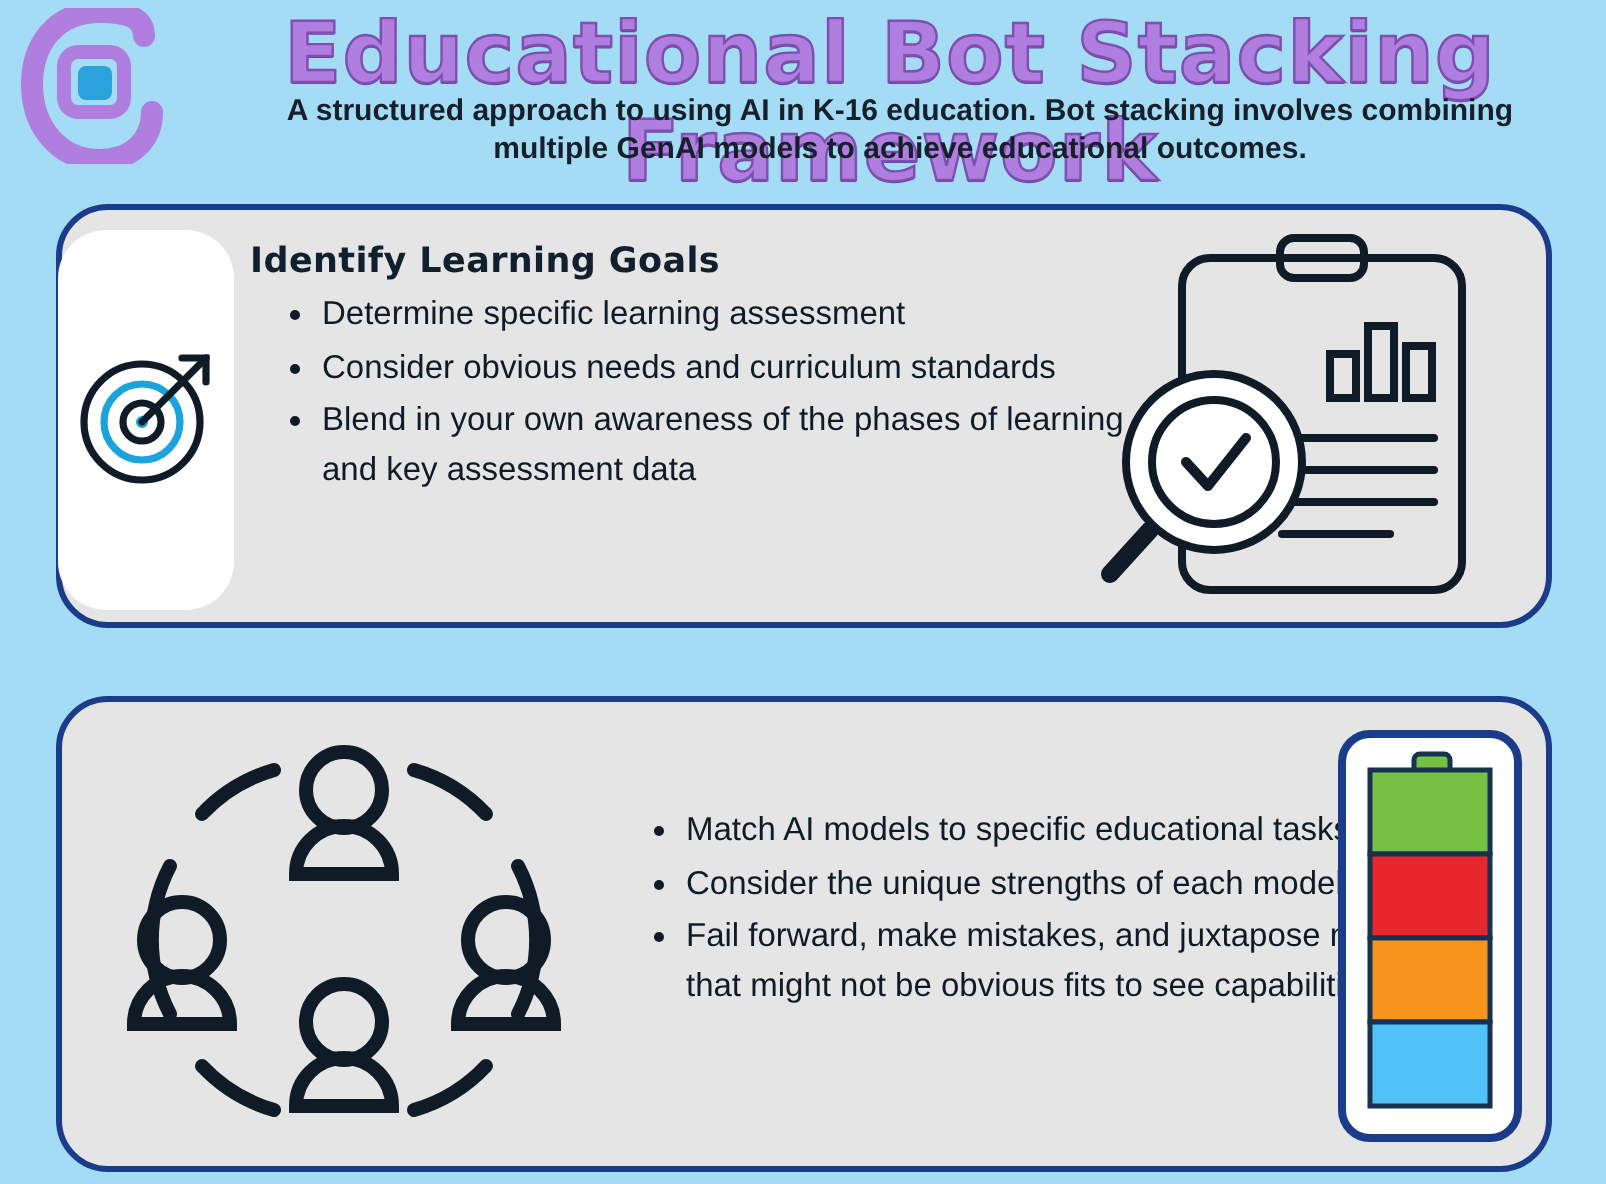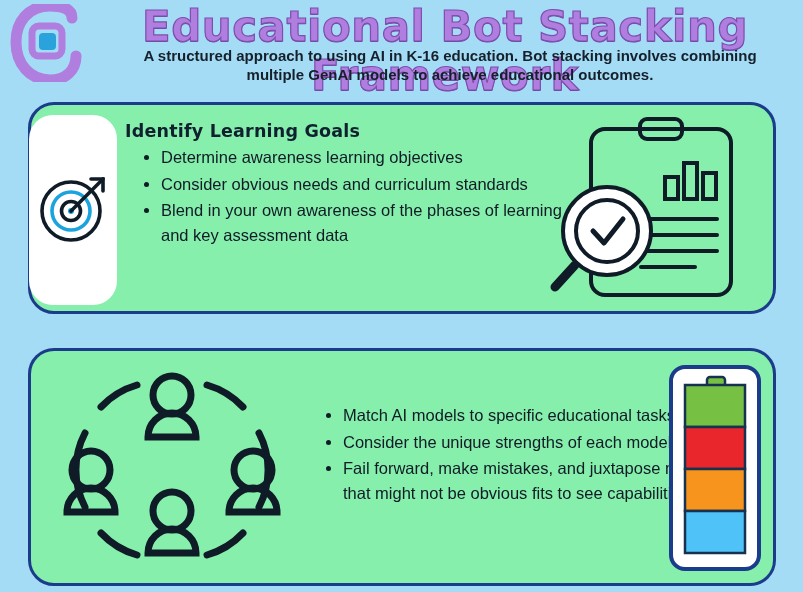--- a/index.html
+++ b/index.html
@@ -51,21 +51,21 @@
     line-height: 19px;
     color: #15202b;
     font-weight: 600;
   }
 
   
   .card {
     position: absolute;
     left: 28px;
     width: 748px;
-    background: #86efac;
+    background: #e5e5e5;
     border: 3px solid #1b3b8b;
     border-radius: 26px;
     box-sizing: border-box;
   }
   #card-1 { top: 102px;  height: 212px; }
   #card-2 { top: 348px;  height: 238px; }
 
   .card-inner {
     position: relative;
     width: 100%;
@@ -168,21 +168,21 @@
         <circle cx="34" cy="42" r="9.5" fill="none" stroke="#0f1b26" stroke-width="3.6"></circle>
         <circle cx="34" cy="42" r="3" fill="#1aa3dd"></circle>
         <path d="M34 42 L66 10" stroke="#0f1b26" stroke-width="3.6" stroke-linecap="round"></path>
         <path d="M54 10 L66 10 L66 22" fill="none" stroke="#0f1b26" stroke-width="3.6" stroke-linecap="round"></path>
       </svg>
     </div>
 
     <div class="card-heading">Identify Learning Goals</div>
 
     <ul class="bullets">
-      <li>Determine awareness learning objectives</li>
+      <li>Determine specific learning assessment</li>
       <li>Consider obvious needs and curriculum standards</li>
       <li>Blend in your own awareness of the phases of learning and key assessment data</li>
     </ul>
 
     <div class="clipboard-icon">
       <svg viewBox="0 0 210 192" width="210" height="192" aria-hidden="true">
 
         <rect x="46" y="14" width="140" height="166" rx="14" fill="none" stroke="#0f1b26" stroke-width="4"></rect>
 
         <rect x="95" y="4" width="42" height="20" rx="7" fill="none" stroke="#0f1b26" stroke-width="4"></rect>

